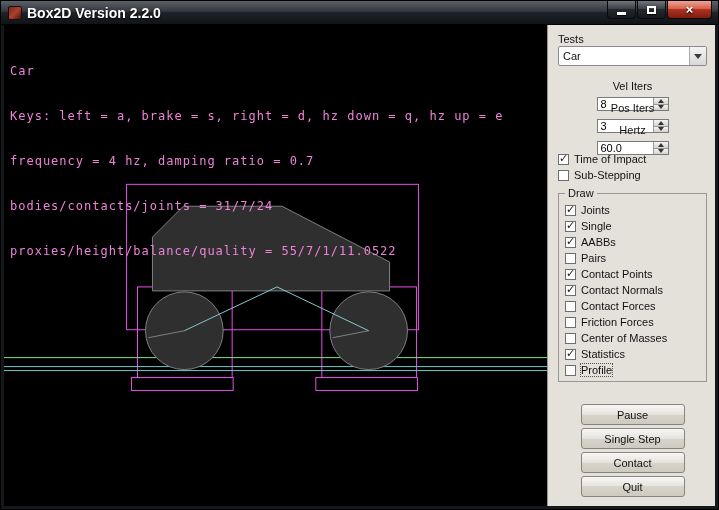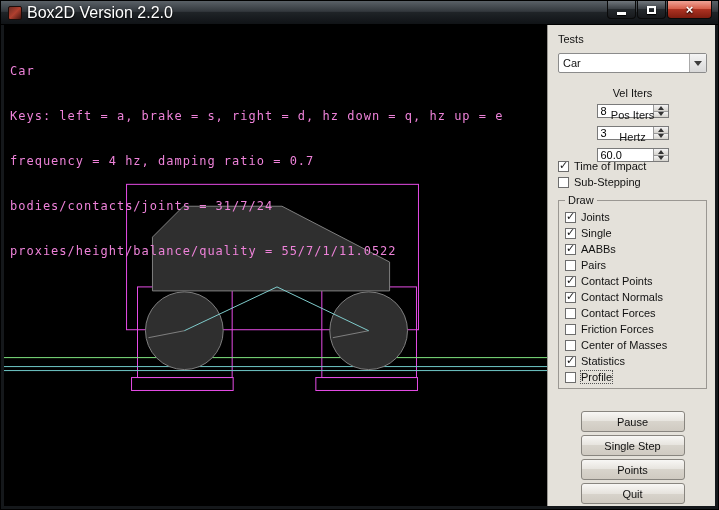--- a/index.html
+++ b/index.html
@@ -22,21 +22,21 @@
     background: linear-gradient(180deg, #5a6167 0%, #33383d 45%, #1f2327 50%, #101316 100%);
     display: flex; align-items: center;
     border-bottom: 1px solid #000;
   }
   .app-icon {
     width: 14px; height: 14px; margin: 0 5px 0 7px;
     background: linear-gradient(135deg, #6e2b22, #b0402f 50%, #431510);
     border: 1px solid #1c0d0a; border-radius: 2px;
   }
   .title-text {
-    color: #fff; font-size: 16px; text-shadow: 0 1px 2px #000;
+    color: #fff; font-size: 14px; text-shadow: 0 1px 2px #000; font-weight: bold;
   }
   .win-btns {
     position: absolute; top: 0; right: 6px; display: flex;
   }
   .wbtn {
     width: 29px; height: 18px;
     border: 1px solid #0a0a0a; border-top: none;
     border-radius: 0 0 4px 4px;
     background: linear-gradient(#70767c, #3c4146 45%, #24282c 50%, #17191c);
     margin-left: 1px;
@@ -70,21 +70,21 @@
   }
 
   
   .sidebar {
     width: 168px; flex: none;
     background: #e4e1da;
     border-left: 1px solid #9a9792;
     padding: 8px 8px 0 10px;
     font-size: 11px; color: #111;
   }
-  .tests-label { margin-bottom: 8px; }
+  .tests-label { margin-bottom: 1px; }
   .combo {
     height: 20px; background: #fff;
     border: 1px solid #8b8b8b; border-radius: 2px;
     display: flex; align-items: stretch; margin-bottom: 14px;
   }
   .combo-text { flex: 1; padding: 3px 4px; }
   .combo-btn {
     width: 17px; border-left: 1px solid #aaa;
     background: linear-gradient(#f4f4f4, #d8d8d8);
     display: flex; align-items: center; justify-content: center;
@@ -301,19 +301,19 @@
         </div>
         <div class="check-row">
           <div class="cb"></div>
           <div class="cb-label focused">Profile</div>
         </div>
       </div>
 
       <div class="btn-col">
         <button class="btn">Pause</button>
         <button class="btn">Single Step</button>
-        <button class="btn">Points</button>
+        <button class="btn">Contact</button>
         <button class="btn">Quit</button>
       </div>
 
     </div>
   </div>
 </div>
 
 </body></html>

